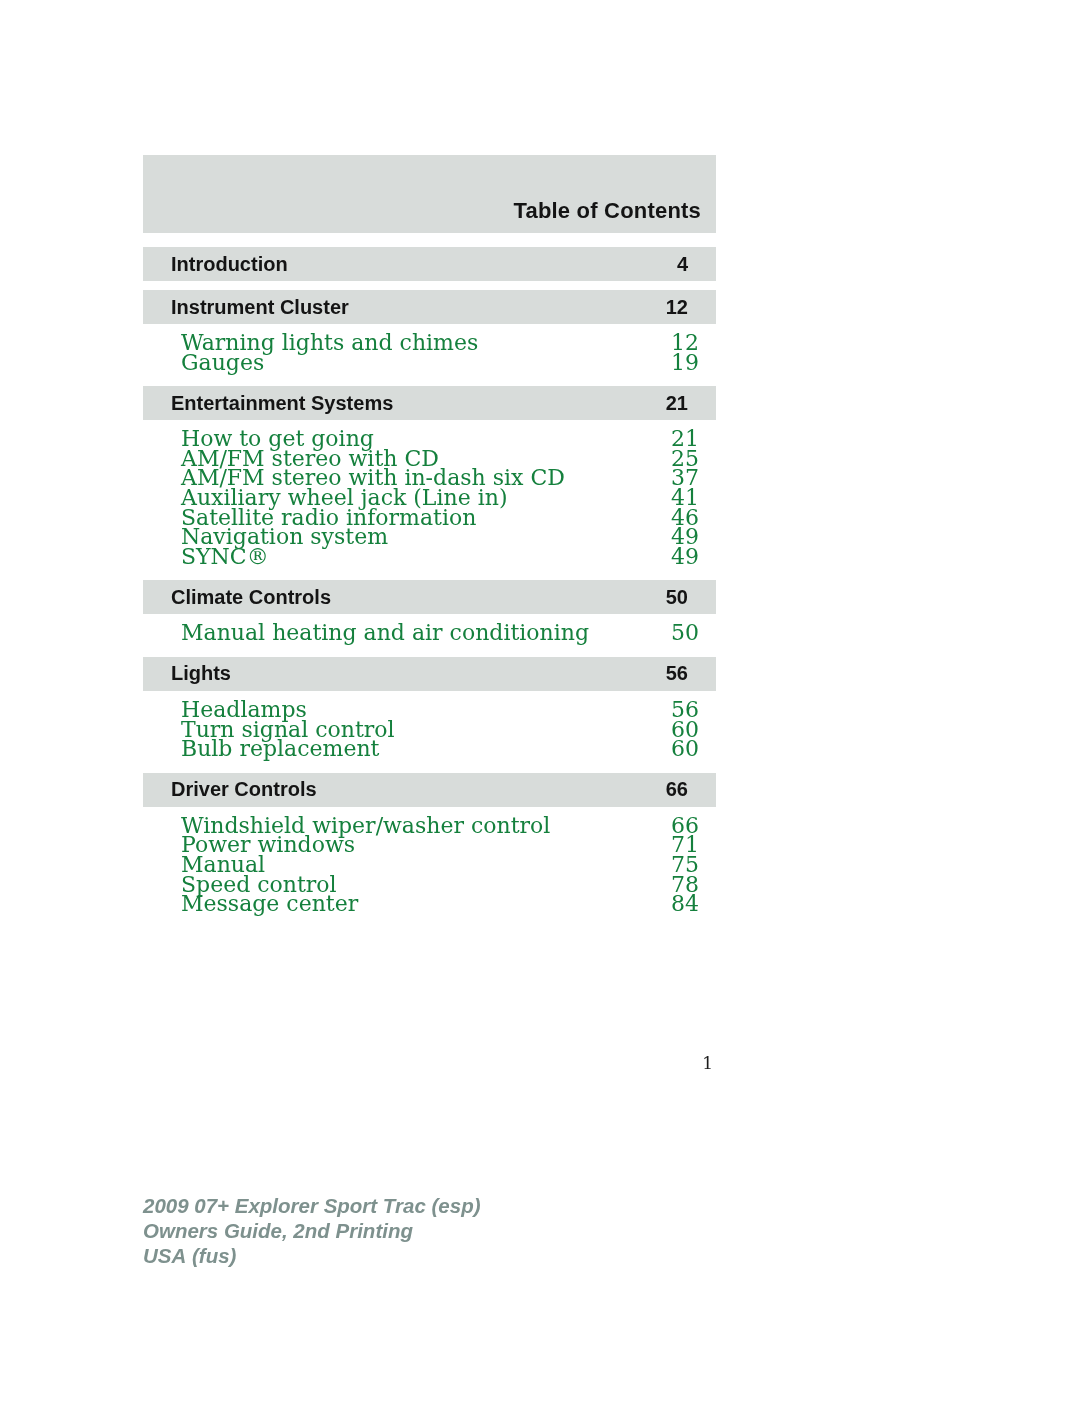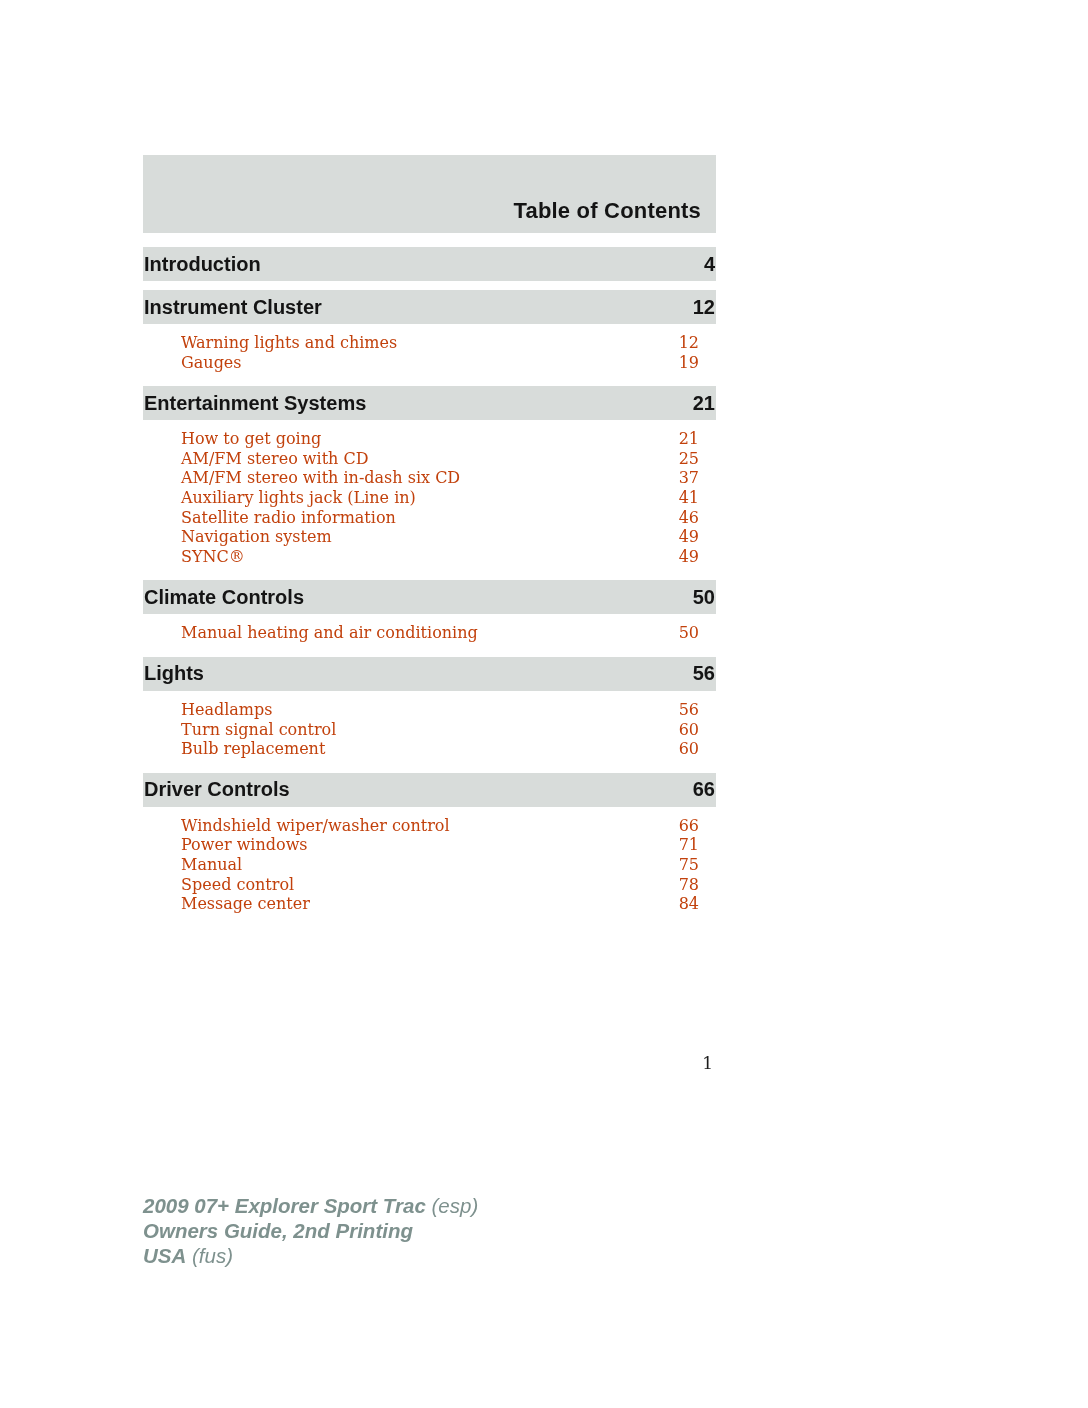--- a/index.html
+++ b/index.html
@@ -34,30 +34,30 @@
     letter-spacing: 0.2px;
   }
   .toc-section { margin: 0; }
   .section-row {
     display: flex;
     justify-content: space-between;
     align-items: center;
     background: var(--bar-bg, #d8dcda);
     height: 34px;
     box-sizing: border-box;
-    padding: 0 1px;
+    padding: 0 28px;
     font-size: 20px;
     font-weight: bold;
     margin-top: 9px;
   }
   .section-items {
     padding: 9px 17px 5px 38px;
     font-family: "DejaVu Serif", serif;
-    font-size: 16px;
-    color: #c2410c;
+    font-size: 22px;
+    color: #15803d;
   }
   .item-row {
     display: flex;
     justify-content: space-between;
     line-height: 19.6px;
   }
   .item-label { white-space: nowrap; }
   .item-page { text-align: right; }
   .folio {
     position: absolute;
@@ -72,21 +72,21 @@
   .footer {
     position: absolute;
     left: 143px;
     top: 1193px;
     font-size: 20.5px;
     font-style: italic;
     line-height: 25px;
     color: var(--footer-color, #7e918e);
   }
   .footer .b { font-weight: bold; font-style: italic; }
-  .footer .n { font-weight: normal; margin-top: 7px; }
+  .footer .n { font-weight: bold; margin-top: 7px; }
 </style>
 </head>
 <body>
 
 <div class="page" style="--bar-bg: #d8dcda; --text: #141414; --footer-color: #7e918e; --page-bg: #ffffff;">
 
   <div class="content">
     <div class="toc-header">
       <span class="toc-title">Table of Contents</span>
     </div>
@@ -126,21 +126,21 @@
             </div>
             <div class="item-row">
               <span class="item-label">AM/FM stereo with CD</span>
               <span class="item-page">25</span>
             </div>
             <div class="item-row">
               <span class="item-label">AM/FM stereo with in-dash six CD</span>
               <span class="item-page">37</span>
             </div>
             <div class="item-row">
-              <span class="item-label">Auxiliary lights jack (Line in)</span>
+              <span class="item-label">Auxiliary wheel jack (Line in)</span>
               <span class="item-page">41</span>
             </div>
             <div class="item-row">
               <span class="item-label">Satellite radio information</span>
               <span class="item-page">46</span>
             </div>
             <div class="item-row">
               <span class="item-label">Navigation system</span>
               <span class="item-page">49</span>
             </div>

